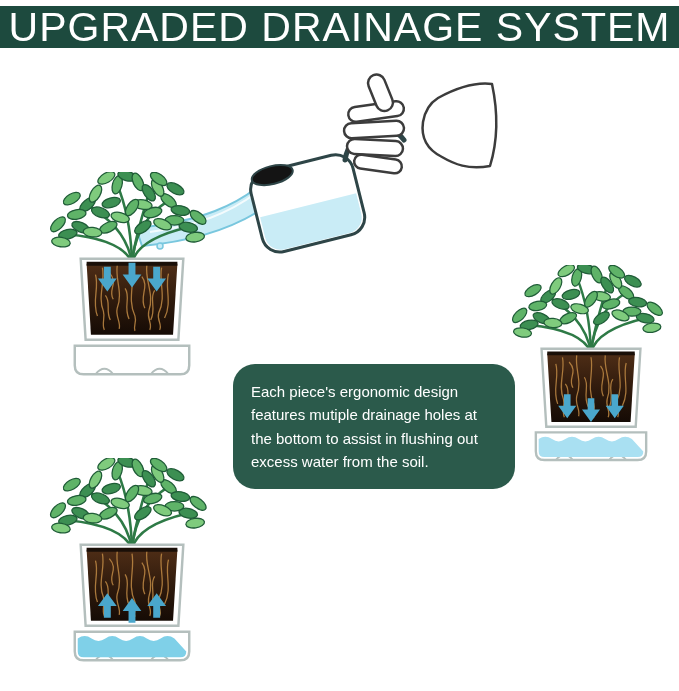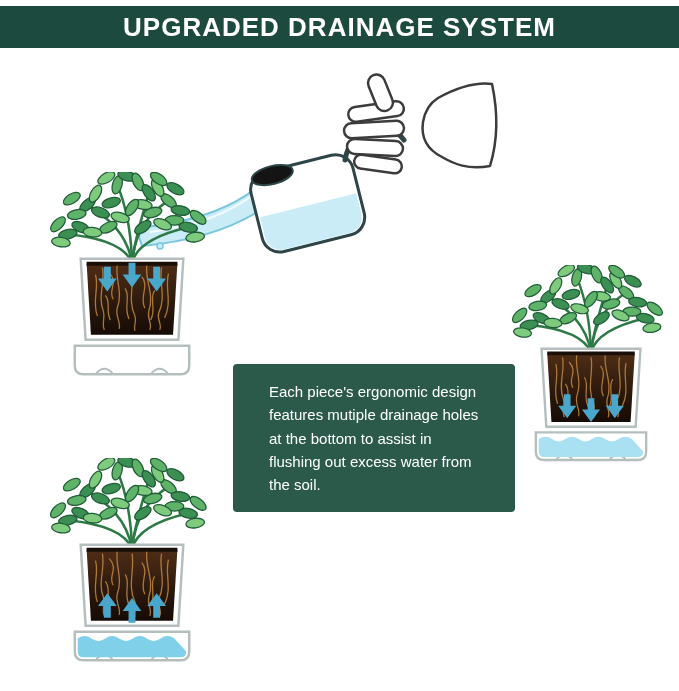--- a/index.html
+++ b/index.html
@@ -6,29 +6,29 @@
   html,body { background:#fff; font-family:"Liberation Sans", sans-serif; }
   .stage { position:relative; width:679px; height:691px; background:#fff; overflow:hidden; }
 
   .banner {
     position:absolute; left:0; top:6px; width:100%; height:42px;
     background:var(--banner-bg,#1d4a3e);
     display:flex; align-items:center; justify-content:center;
   }
   .banner h1 {
     color:var(--text-on-green,#fff);
-    font-size:26px; font-weight:bold; letter-spacing:1px; white-space:nowrap;
+    font-size:41px; font-weight:normal; letter-spacing:1px; white-space:nowrap;
   }
 
   .callout {
     position:absolute;
     background:var(--callout-bg,#2b5a4b);
     color:var(--text-on-green,#fff);
-    border-radius:4px;
-    padding:16px 36px;
+    border-radius:22px;
+    padding:16px 18px;
     font-size:15px; line-height:1.55;
   }
   #callout-drainage { left:233px; top:364px; width:282px; }
   #callout-tray     { left:222px; top:574px; width:338px; }
 
   .illus { position:absolute; }
 
   .arrow-fill   { fill:var(--arrow-blue,#4aa7cc); }
   .water-light  { fill:var(--water-light,#c9ecf6); }
   .water-mid    { fill:var(--water-mid,#a9e0f2); }

